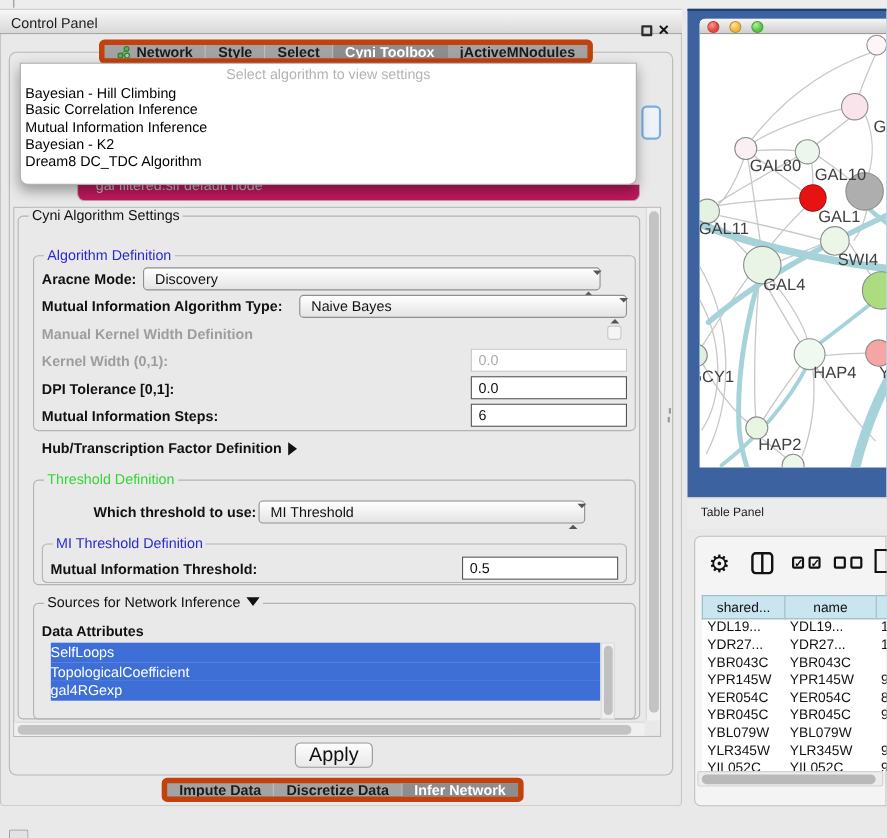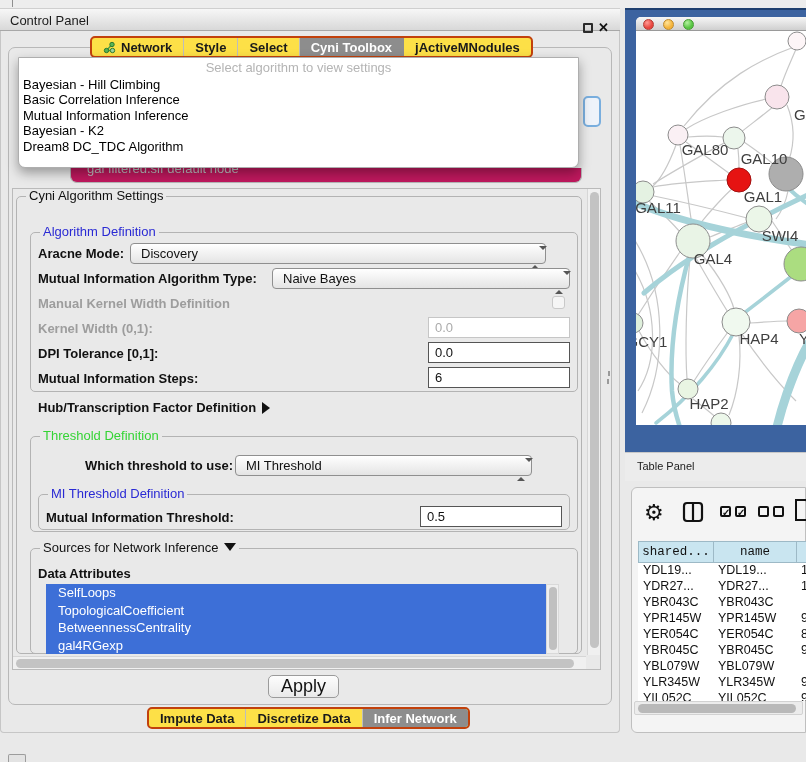--- a/index.html
+++ b/index.html
@@ -18,21 +18,21 @@
     border:2px solid #2b2b2b; border-radius:1px; background:transparent; }
   .win-close { position:absolute; left:598px; top:11px; font-size:13px; font-weight:bold; color:#111; }
 
   .top-strip { position:absolute; left:0; top:0; width:806px; height:8px; background:#ededed; }
   .top-tick { position:absolute; left:12px; top:0; width:1px; height:7px; background:#8f8f8f; }
 
   .main-panel { position:absolute; left:8px; top:47px; width:604px; height:658px;
     border:1px solid #b8b8b8; border-radius:7px; background:#e9e9e9; }
 
   
-  .seg { display:flex; border:2px solid #c2410c; border-radius:5px; background:#fde047;
+  .seg { display:flex; border:5px solid #c2410c; border-radius:5px; background:#a3a3a3;
     overflow:hidden; height:22px; z-index:10; }
   .seg .it { padding:0 11px; font-size:13px; font-weight:bold; color:#1a1a1a;
     display:flex; align-items:center; gap:5px; border-right:1px solid #bdbdbd; white-space:nowrap; }
   .seg .it:last-child { border-right:none; }
   .seg .it.sel { background:#8d8d8d; color:#fff; border-right-color:#8d8d8d; }
 
   
   .popup { position:absolute; left:18px; top:57px; width:561px; height:111px; background:#fff;
     border:1px solid #aeaeae; border-radius:0 0 7px 7px; box-shadow:0 5px 12px rgba(0,0,0,.35);
     z-index:40; padding-top:1px; }
@@ -86,21 +86,21 @@
   .chk { position:absolute; width:13px; height:13px; border:1px solid #c9c9c9; border-radius:3px;
     background:#f5f5f5; }
 
   .tri-r { display:inline-block; width:0; height:0; border-top:6px solid transparent;
     border-bottom:6px solid transparent; border-left:8px solid #111; vertical-align:-2px; margin-left:6px; }
   .tri-d { display:inline-block; width:0; height:0; border-left:6px solid transparent;
     border-right:6px solid transparent; border-top:8px solid #111; vertical-align:1px; margin-left:5px; }
 
   .attr-list { position:absolute; left:46px; top:584px; width:500px; height:70px; overflow:hidden; }
   .attr { height:17.5px; line-height:17.5px; background:#3d6fd7; color:#fff; font-size:13px;
-    padding-left:12px; }
+    padding-left:0; }
   .list-vsb { position:absolute; left:546px; top:584px; width:13px; height:70px;
     background:#efefef; border:1px solid #d9d9d9; }
   .list-vsb .thumb { position:absolute; left:2px; top:2px; width:8px; height:63px;
     background:#c0c0c0; border-radius:4px; }
 
   .apply-btn { position:absolute; left:268px; top:675px; width:71px; height:23px;
     border:1px solid #9b9b9b; border-radius:5px; background:linear-gradient(#fdfdfd,#e9e9e9);
     font-size:18px; color:#111; text-align:center; line-height:21px; }
 
   
@@ -128,21 +128,21 @@
   .tp-toolbar { position:absolute; left:0; top:8px; width:175px; height:38px; }
   .gear { position:absolute; left:12px; top:2px; font-size:22px; color:#111; line-height:30px;}
   .ic-split { position:absolute; left:50px; top:5px; }
   .cbx { position:absolute; width:11px; height:11px; border:2px solid #111; border-radius:2px;
     font-size:10px; font-weight:bold; line-height:9px; text-align:center; color:#111; }
   .ic-doc { position:absolute; left:162px; top:2px; }
 
   .tp-table { position:absolute; left:6px; top:53px; width:220px; }
   .tp-head { display:grid; grid-template-columns:75px 83px 62px; }
   .tp-head .hc { height:22px; background:#c9e5f0; border:1px solid #9db9c6; border-right:none;
-    font-size:12.5px; color:#111; text-align:center; line-height:20px; overflow:hidden;font-family:Liberation Mono, monospace; }
+    font-size:12.5px; color:#111; text-align:center; line-height:20px; overflow:hidden; }
   .tp-head .hc:last-child { border-right:1px solid #9db9c6; }
   .tp-rows { height:138px; overflow:hidden; background:#fff; }
   .tp-row { display:grid; grid-template-columns:75px 83px 62px; height:16px; }
   .tp-row .c { font-size:12.5px; color:#111; line-height:15px; padding-left:5px; white-space:nowrap; overflow:hidden; }
   .tp-hsb { position:absolute; left:2px; top:213px; width:169px; height:14px;
     background:#ececec; border:1px solid #d2d2d2; border-radius:2px; }
   .tp-hsb .thumb { position:absolute; left:3px; top:2px; width:158px; height:9px;
     background:#b9b9b9; border-radius:5px; }
 
   .corner-btn { position:absolute; left:8px; top:754px; width:18px; height:8px;
@@ -260,21 +260,20 @@
 <input class="tf" style="left: 420px; top: 506px; width: 142px;" readonly="" value="0.5">
 
 <div class="grp" style="left:30px; top:548px; width:548px; height:106px;"></div>
 <span class="lg black" style="left:40px; top:541px;"><span>Sources for Network Inference</span><span class="tri-d"></span></span>
 
 <span class="lbl" style="left:38px; top:566px;">Data Attributes</span>
 
 <div class="attr-list">
   <div class="attr">SelfLoops</div>
   <div class="attr">TopologicalCoefficient</div>
-  <div class="attr">BetweennessCentrality</div>
   <div class="attr">gal4RGexp</div>
 </div>
 <div class="list-vsb">
     <div class="thumb"></div>
   </div>
 
 <div class="apply-btn">Apply</div>
 
 <div class="seg abs" style="left:147px; top:707px;">
   <div class="it">

